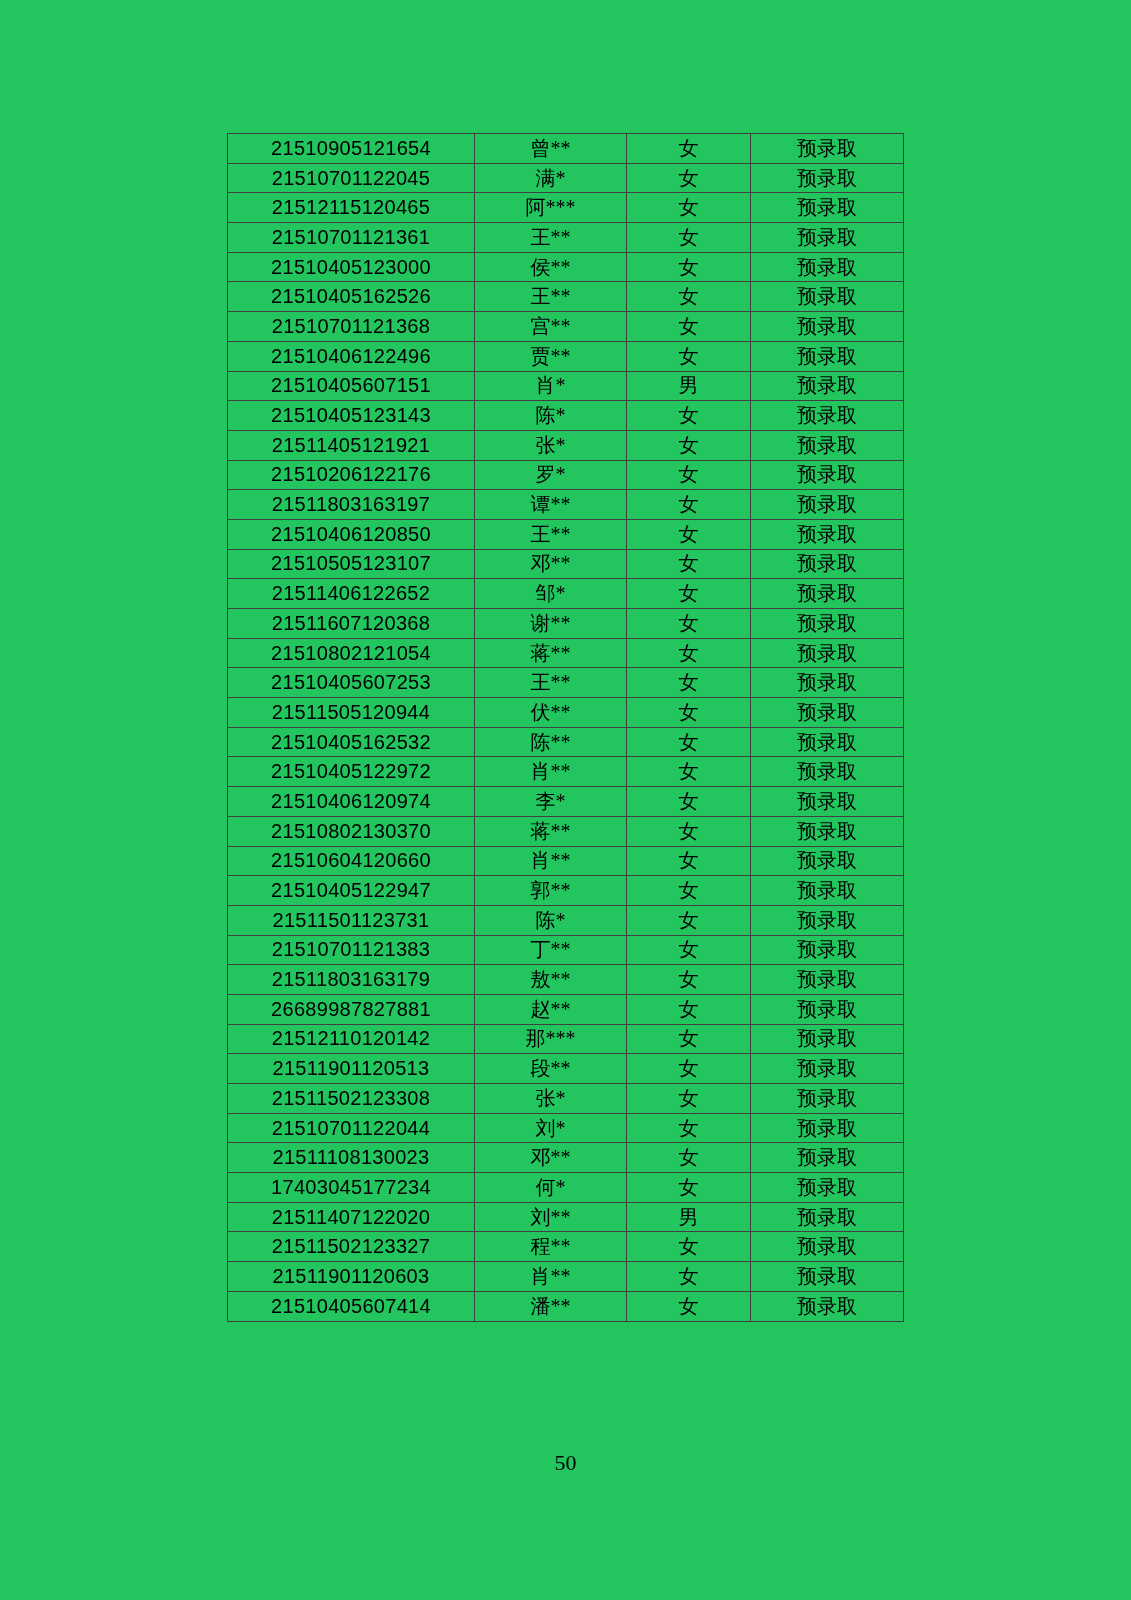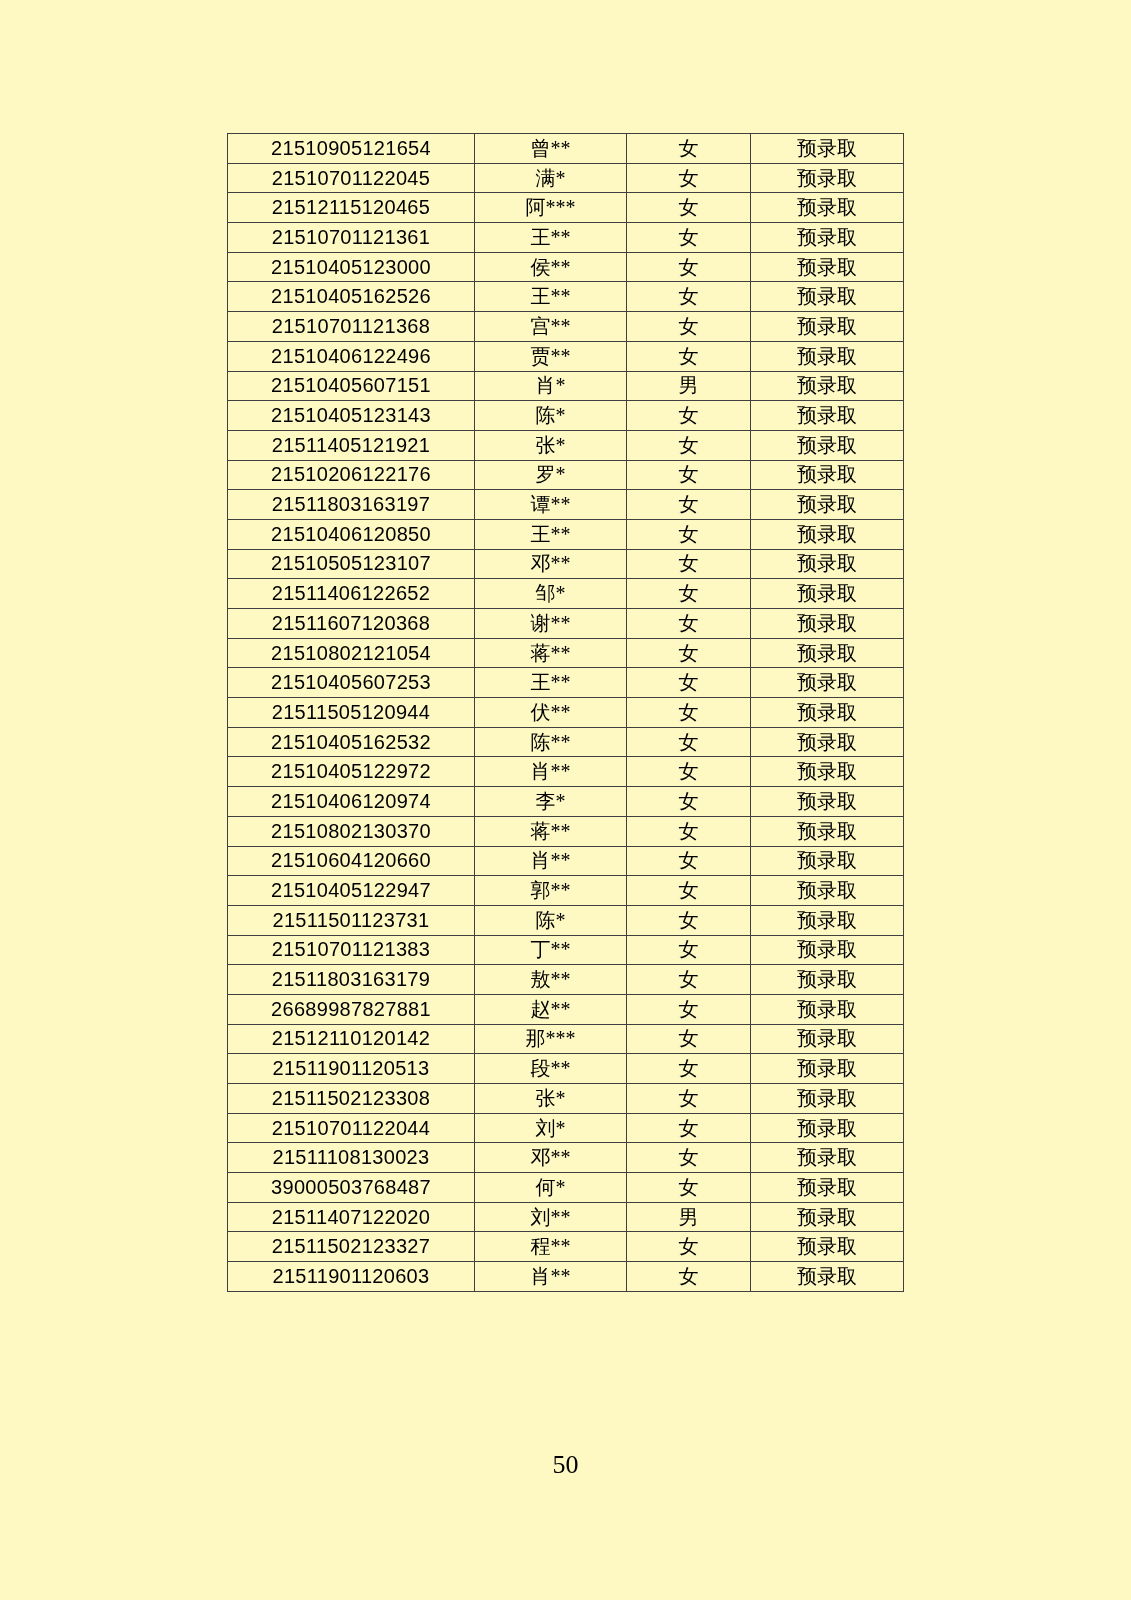--- a/index.html
+++ b/index.html
@@ -11,21 +11,21 @@
     height: 1600px;
     background: #ffffff;
     position: relative;
     overflow: hidden;
     font-family: "Liberation Sans", sans-serif;
     color: #000000;
   }
   .page {
     position: absolute;
     inset: 0;
-    background: #fef9c3;
+    background: #22c55e;
     padding-left: 41px;
   }
   table.admission-table {
     position: absolute;
     left: 227px;
     top: 133px;
     width: 676px;
     border-collapse: collapse;
     table-layout: fixed;
   }
@@ -51,21 +51,21 @@
   col.c-name   { width: 152px; }
   col.c-gender { width: 124px; }
   col.c-status { width: 153px; }
   .page-number {
     position: absolute;
     top: 1450px;
     left: 0;
     width: 1131px;
     text-align: center;
     font-family: "Liberation Serif", serif;
-    font-size: 26px;
+    font-size: 22px;
     color: #000000;
   }
 </style>
 </head>
 <body>
 
 <div class="page">
 
   <table class="admission-table">
     <colgroup>
@@ -279,21 +279,21 @@
           <td class="col-gender">女</td>
           <td class="col-status">预录取</td>
         </tr>
         <tr>
           <td class="col-id">21511108130023</td>
           <td class="col-name">邓**</td>
           <td class="col-gender">女</td>
           <td class="col-status">预录取</td>
         </tr>
         <tr>
-          <td class="col-id">39000503768487</td>
+          <td class="col-id">17403045177234</td>
           <td class="col-name">何*</td>
           <td class="col-gender">女</td>
           <td class="col-status">预录取</td>
         </tr>
         <tr>
           <td class="col-id">21511407122020</td>
           <td class="col-name">刘**</td>
           <td class="col-gender">男</td>
           <td class="col-status">预录取</td>
         </tr>
@@ -302,18 +302,24 @@
           <td class="col-name">程**</td>
           <td class="col-gender">女</td>
           <td class="col-status">预录取</td>
         </tr>
         <tr>
           <td class="col-id">21511901120603</td>
           <td class="col-name">肖**</td>
           <td class="col-gender">女</td>
           <td class="col-status">预录取</td>
         </tr>
+        <tr>
+          <td class="col-id">21510405607414</td>
+          <td class="col-name">潘**</td>
+          <td class="col-gender">女</td>
+          <td class="col-status">预录取</td>
+        </tr>
       </tbody>
   </table>
 
   <div class="page-number">50</div>
 
 </div>
 
 </body></html>

